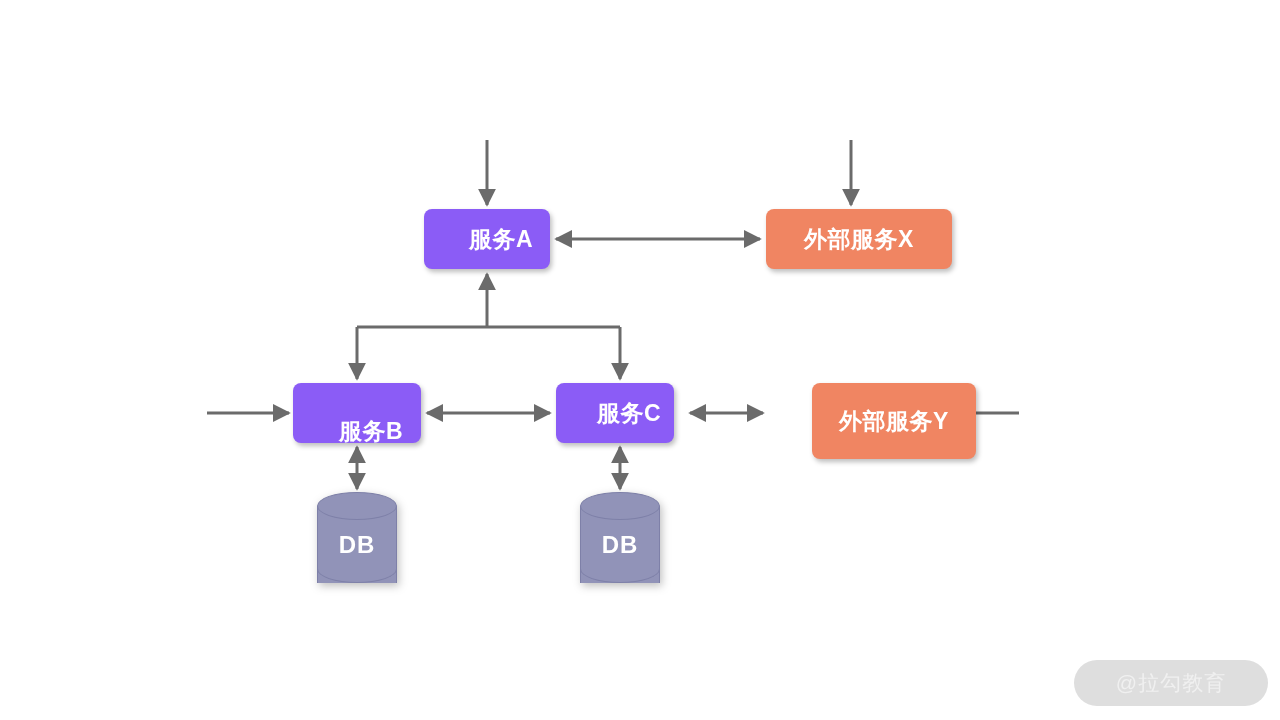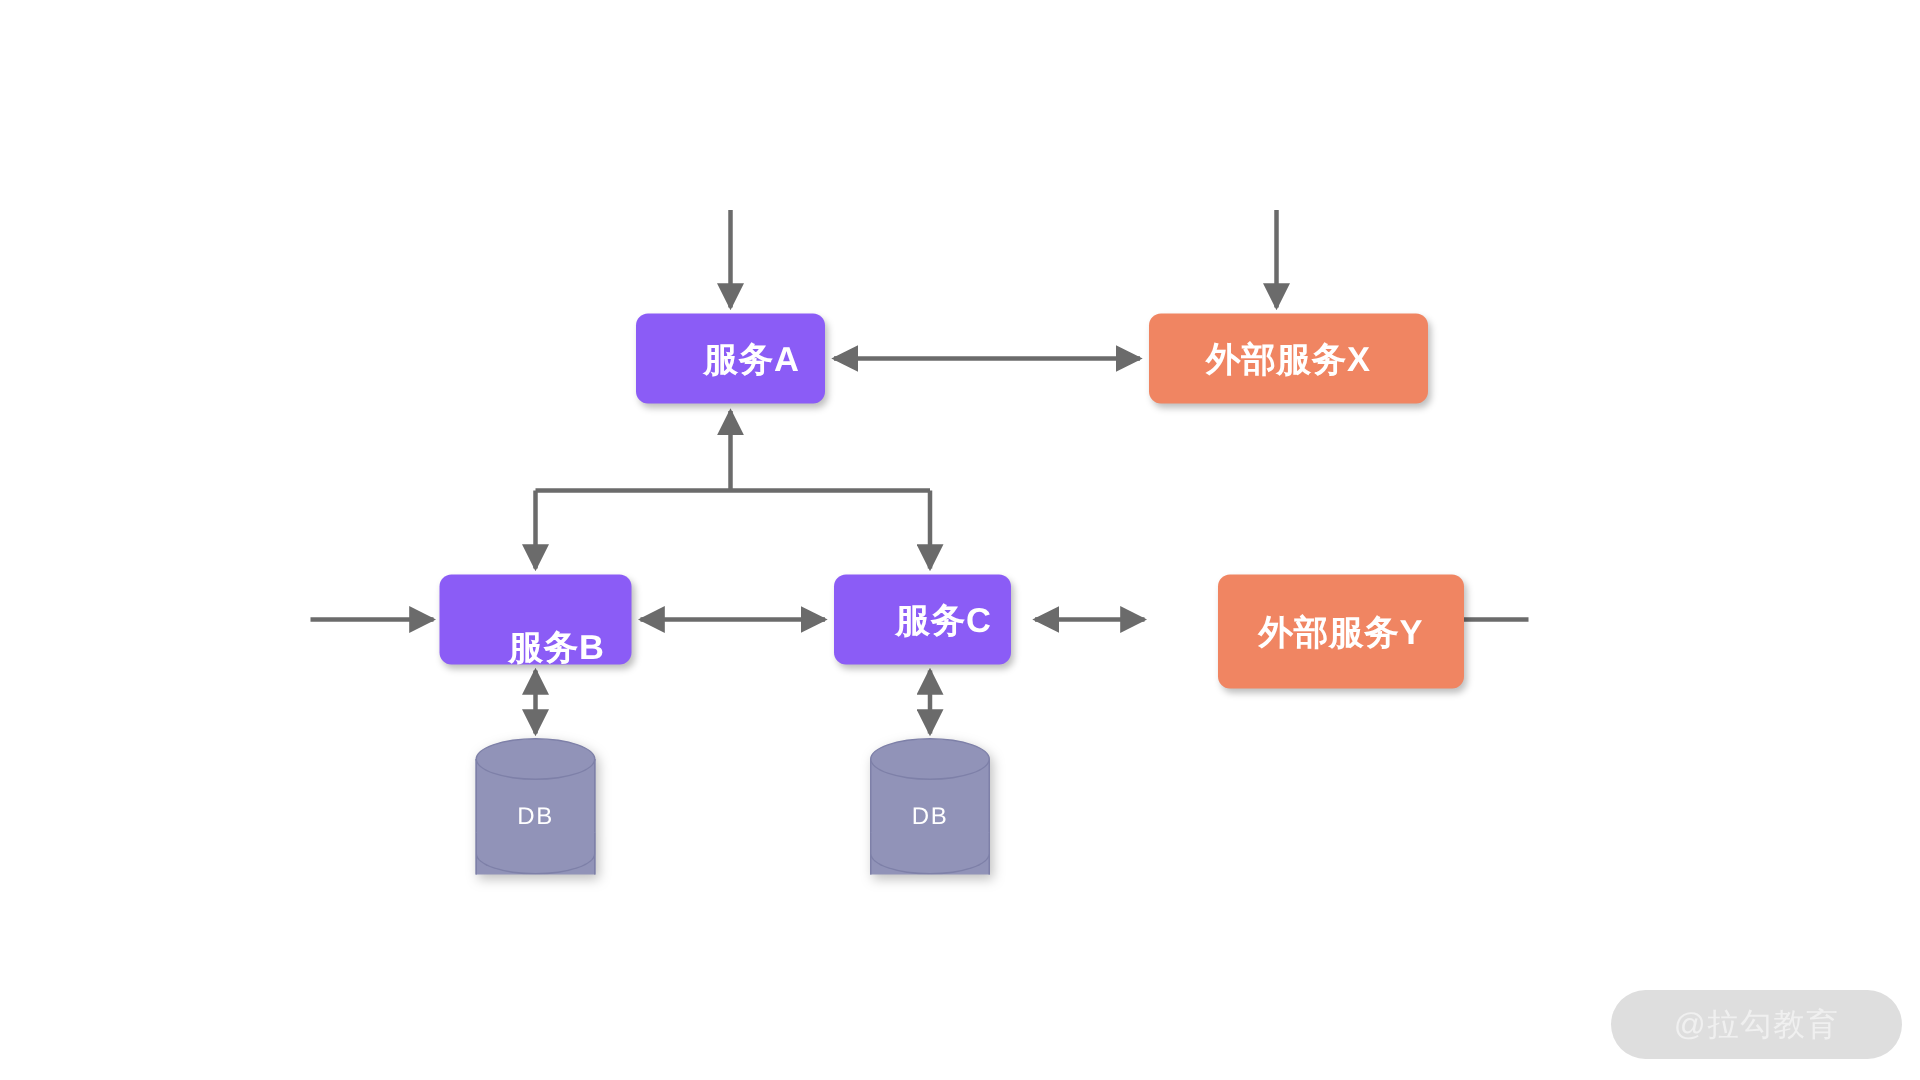--- a/index.html
+++ b/index.html
@@ -98,22 +98,22 @@
   .db-node .db-label {
     position: absolute;
     left: 0;
     top: 0;
     width: 80px;
     height: 105px;
     display: flex;
     align-items: center;
     justify-content: center;
     color: #ffffff;
-    font-size: 16px;
-    font-weight: 400;
+    font-size: 24px;
+    font-weight: 700;
     letter-spacing: 1px;
     user-select: none;
   }
 
   
   #watermark {
     position: absolute;
     right: 12px;
     bottom: 14px;
     width: 194px;

